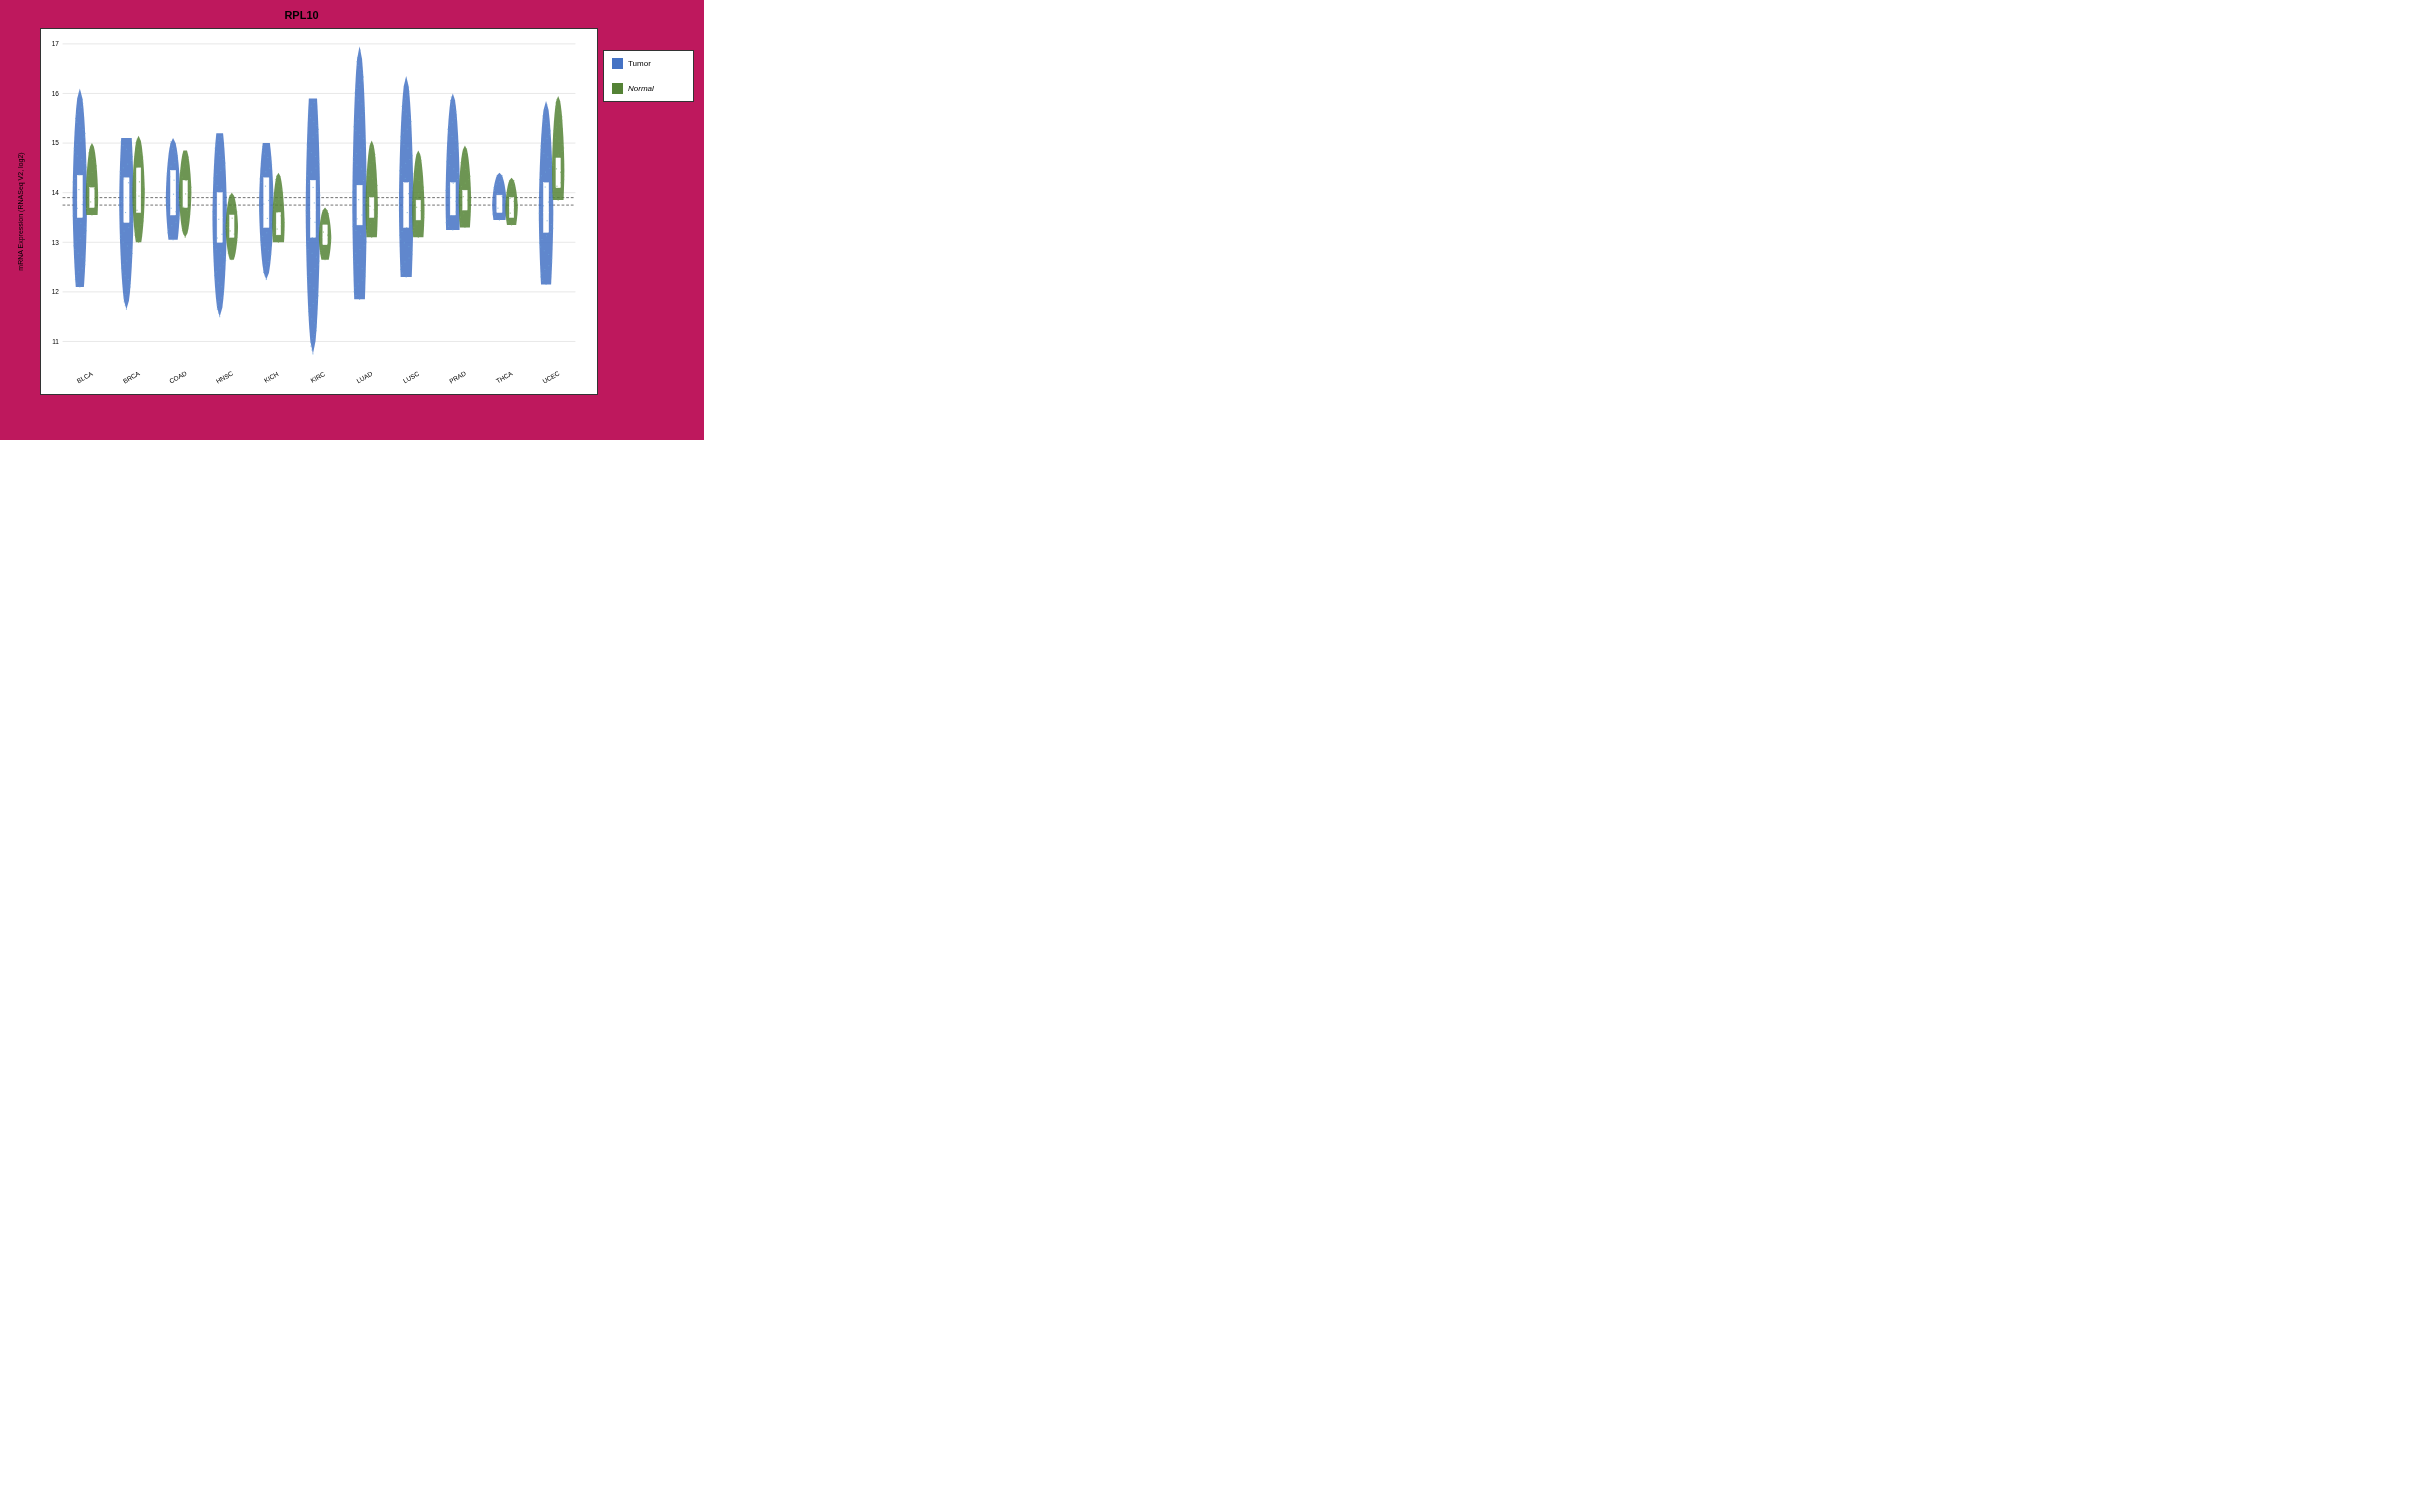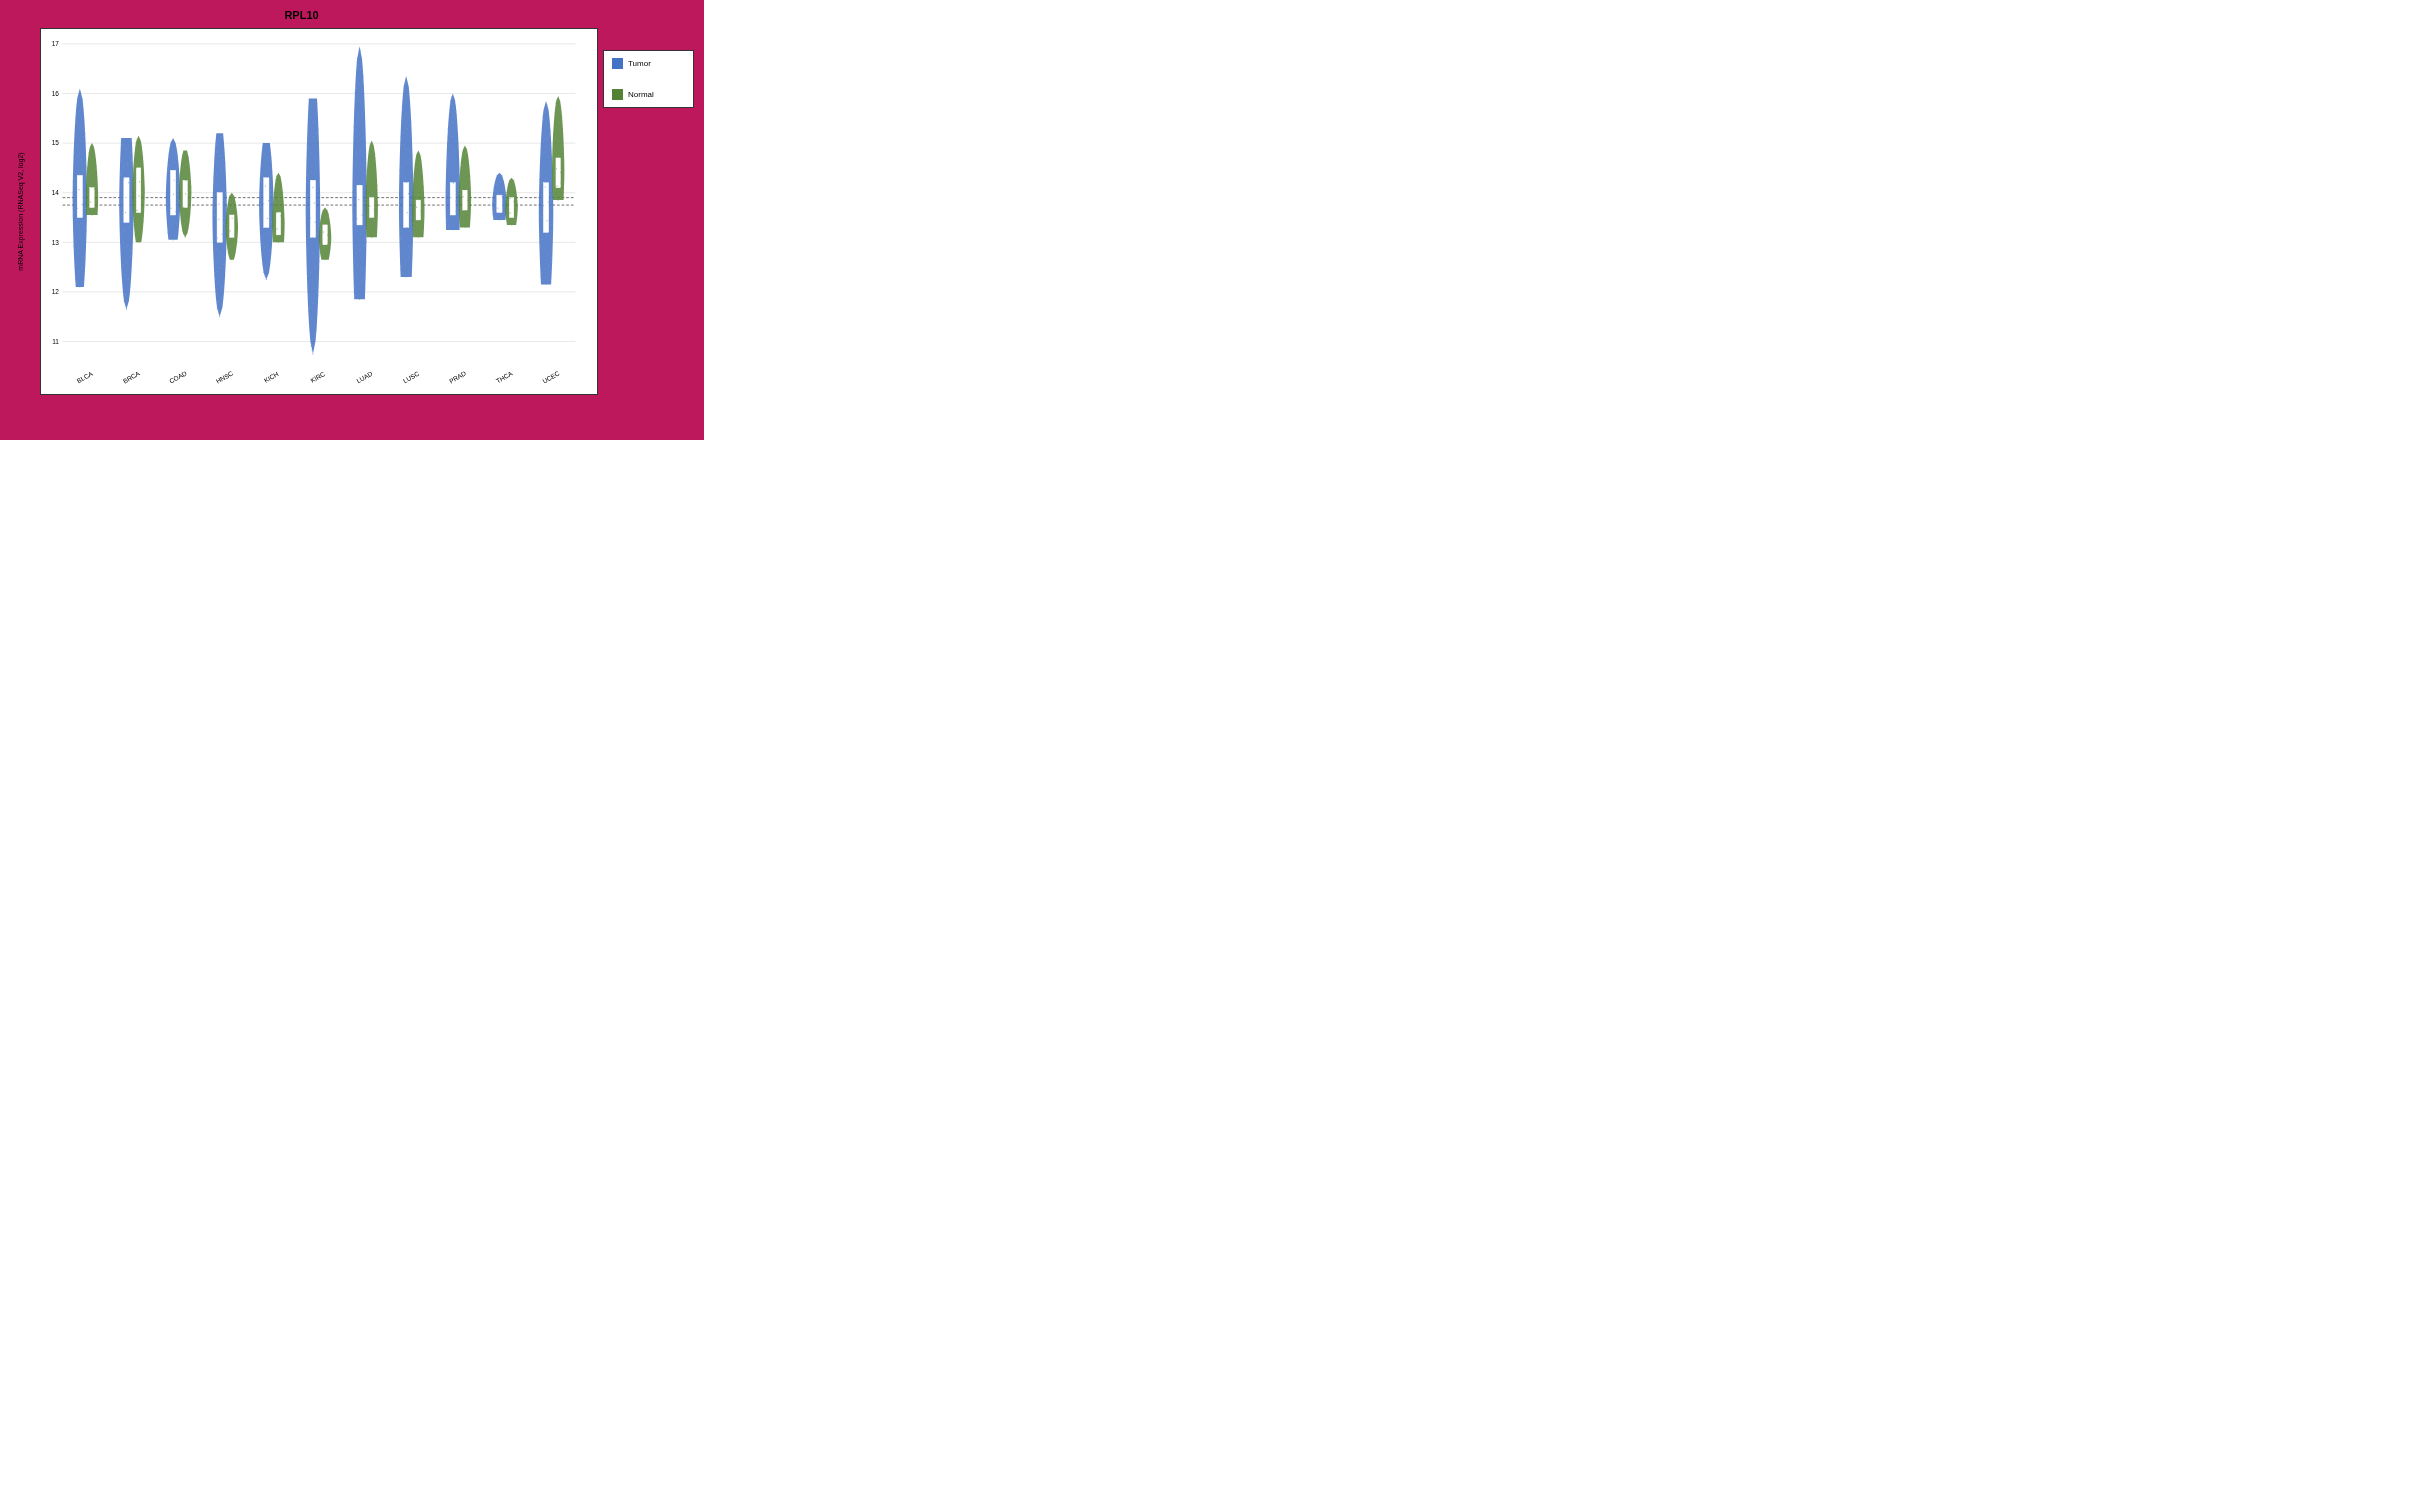--- a/index.html
+++ b/index.html
@@ -57,24 +57,24 @@
       top: 50px;
       right: 10px;
       width: 91px;
       border: 0.5px solid #333;
       padding: 7px 8px;
       background: #fff;
     }
     .legend-item {
       display: flex;
       align-items: center;
-      margin-bottom: 20px;
+      margin-bottom: 14px;
       font-size: 8px;
     }
-    .legend-item:last-child { margin-bottom: 0; }
+    .legend-item:last-child { margin-bottom: 0; font-style: italic; }
     .legend-box {
       width: 11px;
       height: 11px;
       margin-right: 5px;
       flex-shrink: 0;
     }
     svg.violin-svg {
       position: absolute;
       top: 0; left: 0;
       width: 100%; height: 100%;

